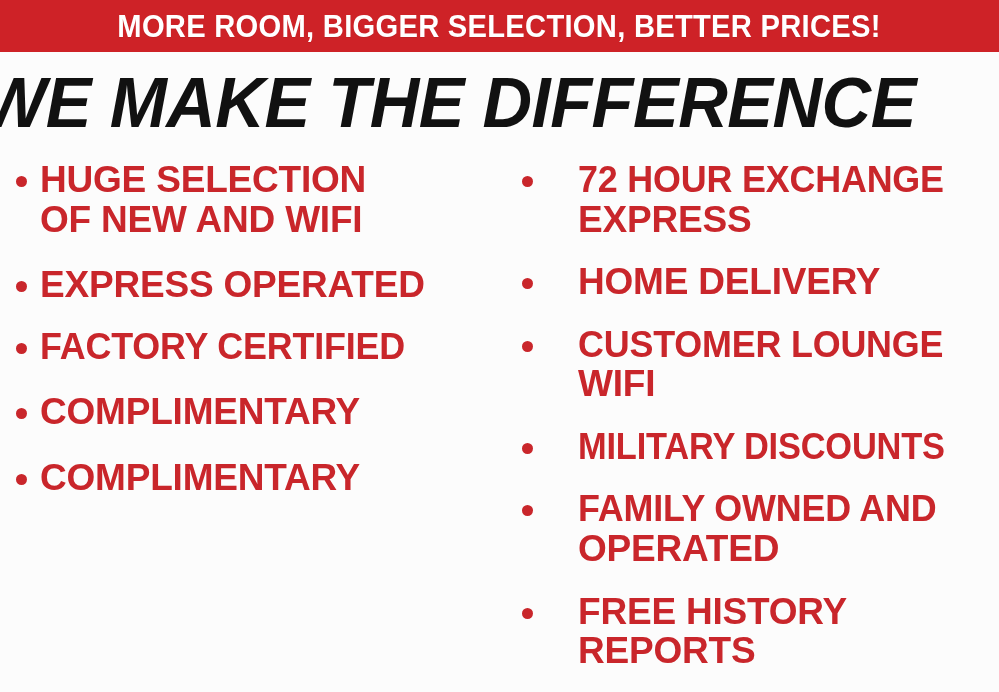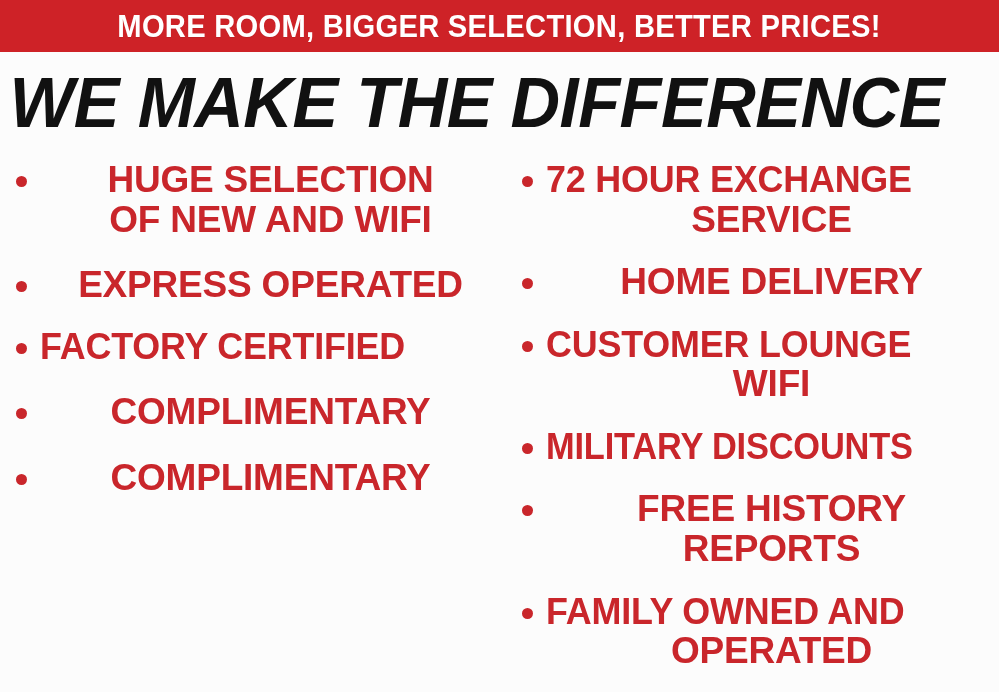--- a/index.html
+++ b/index.html
@@ -46,21 +46,21 @@
 
   
   .headline-wrap {
     position: absolute;
     left: 0;
     top: 62px;
     width: 925px;
     height: 82px;
     display: flex;
     align-items: center;
-    justify-content: flex-start;
+    justify-content: flex-end;
   }
   .headline {
     color: #111111;
     font-family: "Liberation Sans", "DejaVu Sans", sans-serif;
     font-weight: 700;
     font-style: italic;
     font-size: 70px;
     line-height: 1;
     letter-spacing: -0.5px;
     white-space: nowrap;
@@ -91,21 +91,21 @@
     padding-left: 17px;
     padding-right: 2px;
   }
 
   .bullet-item {
     display: flex;
     align-items: flex-start;
     margin-bottom: 26px;
   }
   .col-left .bullet-item.gap-tight { margin-bottom: 22px; }
-  .col-right .bullet-item { margin-bottom: 23px; }
+  .col-right .bullet-item { margin-bottom: 23px; gap: 32px; }
 
   .bullet-dot {
     flex: 0 0 auto;
     width: 11px;
     height: 11px;
     border-radius: 50%;
     background: #c9262b;
     margin-top: 16px;
     margin-right: 13px;
   }
@@ -114,21 +114,20 @@
     color: #c9262b;
     font-family: "Liberation Sans", "DejaVu Sans", sans-serif;
     font-weight: 700;
     font-size: 37px;
     line-height: 1.07;
     letter-spacing: -0.2px;
   }
   .bullet-text .ln {
     display: block;
     white-space: nowrap;
-    text-align: center;
   }
   
   .bullet-text .squeeze {
     display: block;
     white-space: nowrap;
     transform: scaleX(0.97);
     transform-origin: left center;
   }
   .bullet-text .squeeze-hard {
     display: block;
@@ -191,21 +190,21 @@
       </div>
 
     </div>
 
     <div class="col col-right">
 
       <div class="bullet-item">
         <span class="bullet-dot"></span>
         <span class="bullet-text">
           <span class="squeeze">72 HOUR EXCHANGE</span>
-          <span class="ln">SERVICE</span>
+          <span class="ln">EXPRESS</span>
         </span>
       </div>
 
       <div class="bullet-item">
         <span class="bullet-dot"></span>
         <span class="bullet-text">
           <span class="ln">HOME DELIVERY</span>
         </span>
       </div>
 
@@ -220,30 +219,30 @@
       <div class="bullet-item">
         <span class="bullet-dot"></span>
         <span class="bullet-text">
           <span class="squeeze-hard">MILITARY DISCOUNTS</span>
         </span>
       </div>
 
       <div class="bullet-item">
         <span class="bullet-dot"></span>
         <span class="bullet-text">
+          <span class="squeeze">FAMILY OWNED AND</span>
+          <span class="ln">OPERATED</span>
+        </span>
+      </div>
+
+      <div class="bullet-item">
+        <span class="bullet-dot"></span>
+        <span class="bullet-text">
           <span class="ln">FREE HISTORY</span>
           <span class="ln">REPORTS</span>
         </span>
       </div>
 
-      <div class="bullet-item">
-        <span class="bullet-dot"></span>
-        <span class="bullet-text">
-          <span class="squeeze">FAMILY OWNED AND</span>
-          <span class="ln">OPERATED</span>
-        </span>
-      </div>
-
     </div>
 
   </div>
 
 </div>
 
 </body></html>

